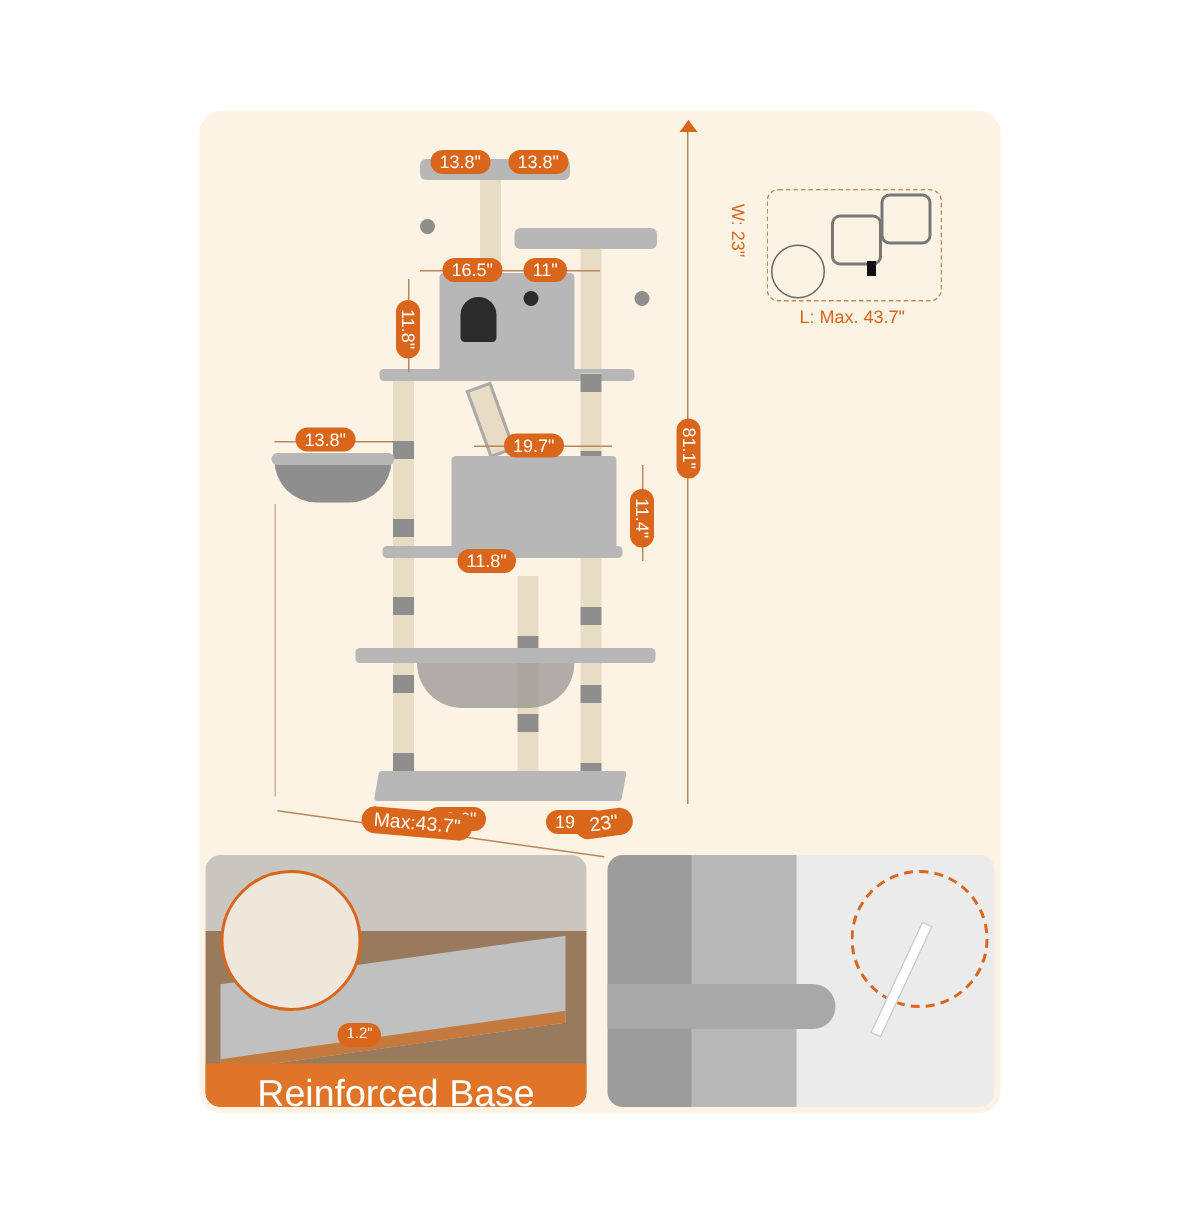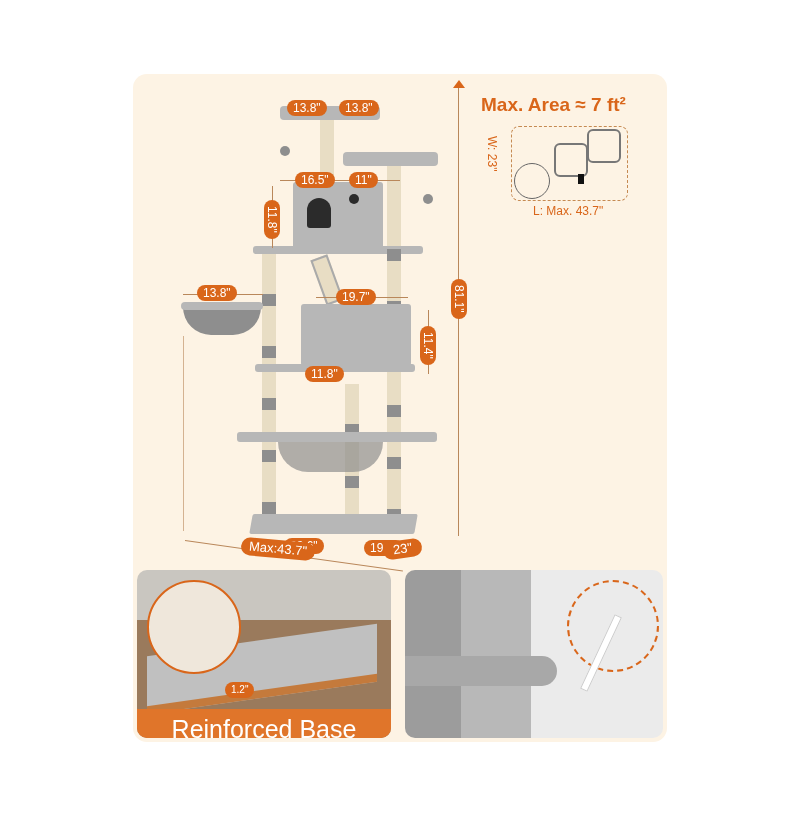--- a/index.html
+++ b/index.html
@@ -16,21 +16,20 @@
 </style>
 </head>
 <body>
 
 <div class="panel">
 
   <div class="dim" style="left:325px;top:12px;width:1px;height:450px;"></div>
   <div style="position:absolute;left:320px;top:6px;width:0;height:0;border-left:6px solid transparent;border-right:6px solid transparent;border-bottom:8px solid #d9661a;"></div>
   <div class="tag v" style="left:318px;top:205px;">81.1"</div>
 
-  <div style="position:absolute;left:348px;top:20px;font-size:19px;font-weight:bold;color:#d9661a;">Max. Area ≈ 7 ft²</div>
 
   <div style="position:absolute;left:378px;top:52px;width:115px;height:73px;border:1px dashed #c58a52;border-radius:8px;">
     <div style="position:absolute;left:2px;top:36px;width:34px;height:34px;border:1px solid #666;border-radius:50%;"></div>
     <div style="position:absolute;left:42px;top:16px;width:30px;height:30px;border:2px solid #777;border-radius:6px;"></div>
     <div style="position:absolute;left:75px;top:2px;width:30px;height:30px;border:2px solid #777;border-radius:6px;"></div>
     <div style="position:absolute;left:66px;top:47px;width:6px;height:10px;background:#111;"></div>
   </div>
   <div style="position:absolute;left:352px;top:62px;writing-mode:vertical-rl;font-size:12px;color:#d9661a;">W: 23"</div>
   <div style="position:absolute;left:400px;top:130px;font-size:12px;color:#d9661a;">L: Max. 43.7"</div>
 

